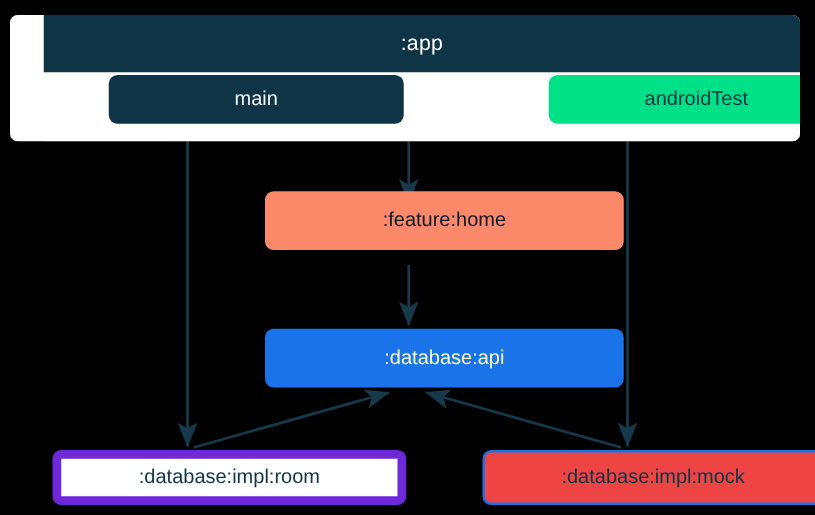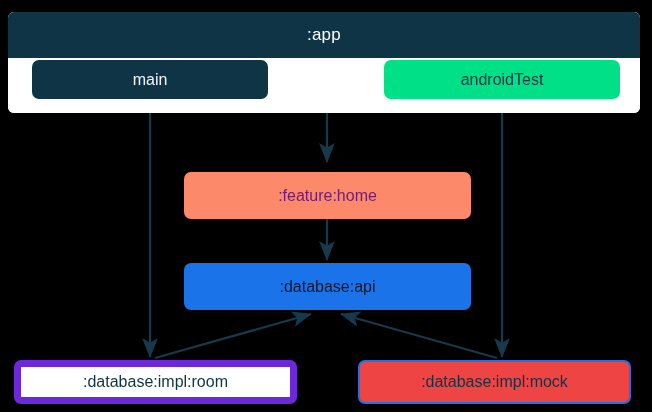--- a/index.html
+++ b/index.html
@@ -28,20 +28,21 @@
   .cluster {
     position: absolute;
     left: 8px;
     top: 12px;
     width: 632px;
     height: 101px;
     background: #ffffff;
     border-radius: 6px;
     box-sizing: border-box;
     overflow: hidden;
+    padding-left: 27px;
   }
   .cluster-header {
     height: 46px;
     background: #0e3446;
     color: #ffffff;
     display: flex;
     align-items: center;
     justify-content: center;
     font-size: 17px;
     letter-spacing: .2px;
@@ -56,20 +57,21 @@
   .node {
     position: absolute;
     display: flex;
     align-items: center;
     justify-content: center;
     border-radius: 7px;
     font-size: 16px;
     box-sizing: border-box;
     text-align: center;
     white-space: nowrap;
+    margin-left: 28px;
   }
 
   .node-main {
     left: 24px;
     top: 2px;
     width: 236px;
     height: 39px;
     background: #0e3446;
     color: #f2f6f8;
   }
@@ -77,33 +79,33 @@
     left: 376px;
     top: 2px;
     width: 236px;
     height: 39px;
     background: #00e187;
     color: #0e3446;
   }
 
   .node-feature-home {
     left: 184px;
-    top: 172px;
+    top: 153px;
     width: 287px;
     height: 47px;
     background: #fc8a6a;
-    color: #701a75;
+    color: #0f172a;
   }
   .node-database-api {
     left: 184px;
     top: 263px;
     width: 287px;
     height: 47px;
     background: #1a73e8;
-    color: #0f172a;
+    color: #fef9c3;
   }
   .node-impl-room {
     left: 14px;
     top: 360px;
     width: 283px;
     height: 44px;
     background: #ffffff;
     color: #0e3446;
     border: 7px solid #6d28d9;
   }

